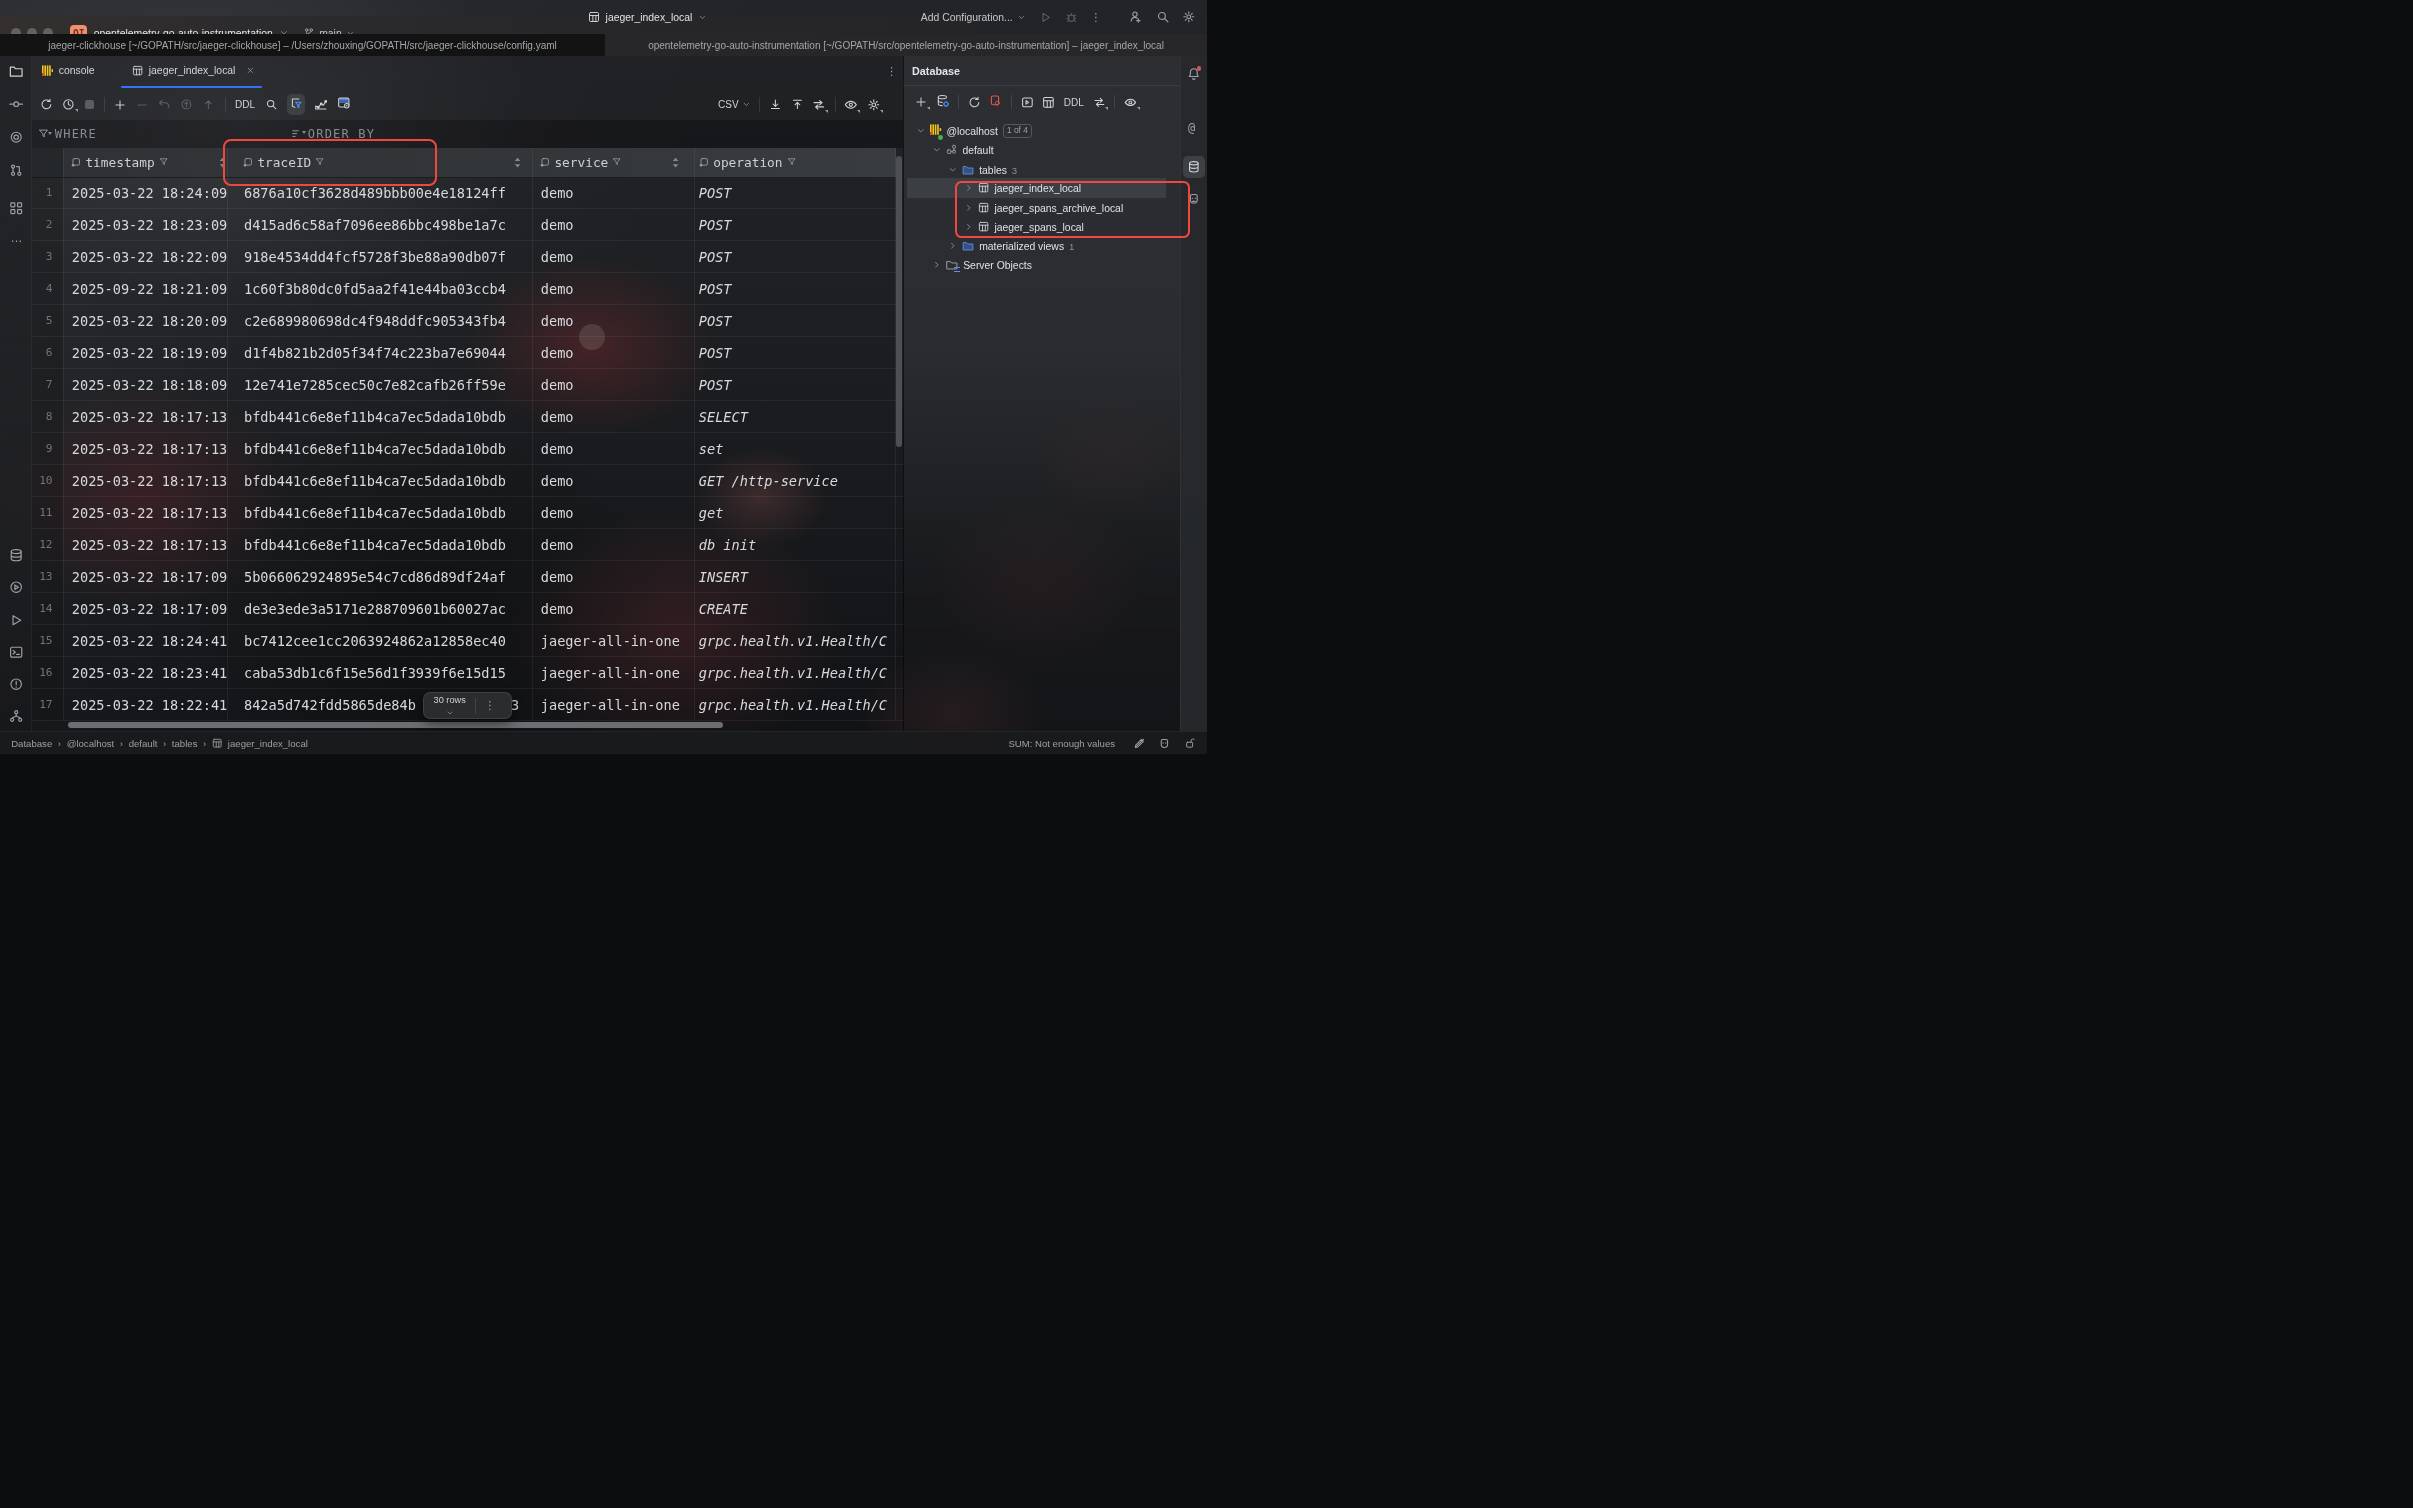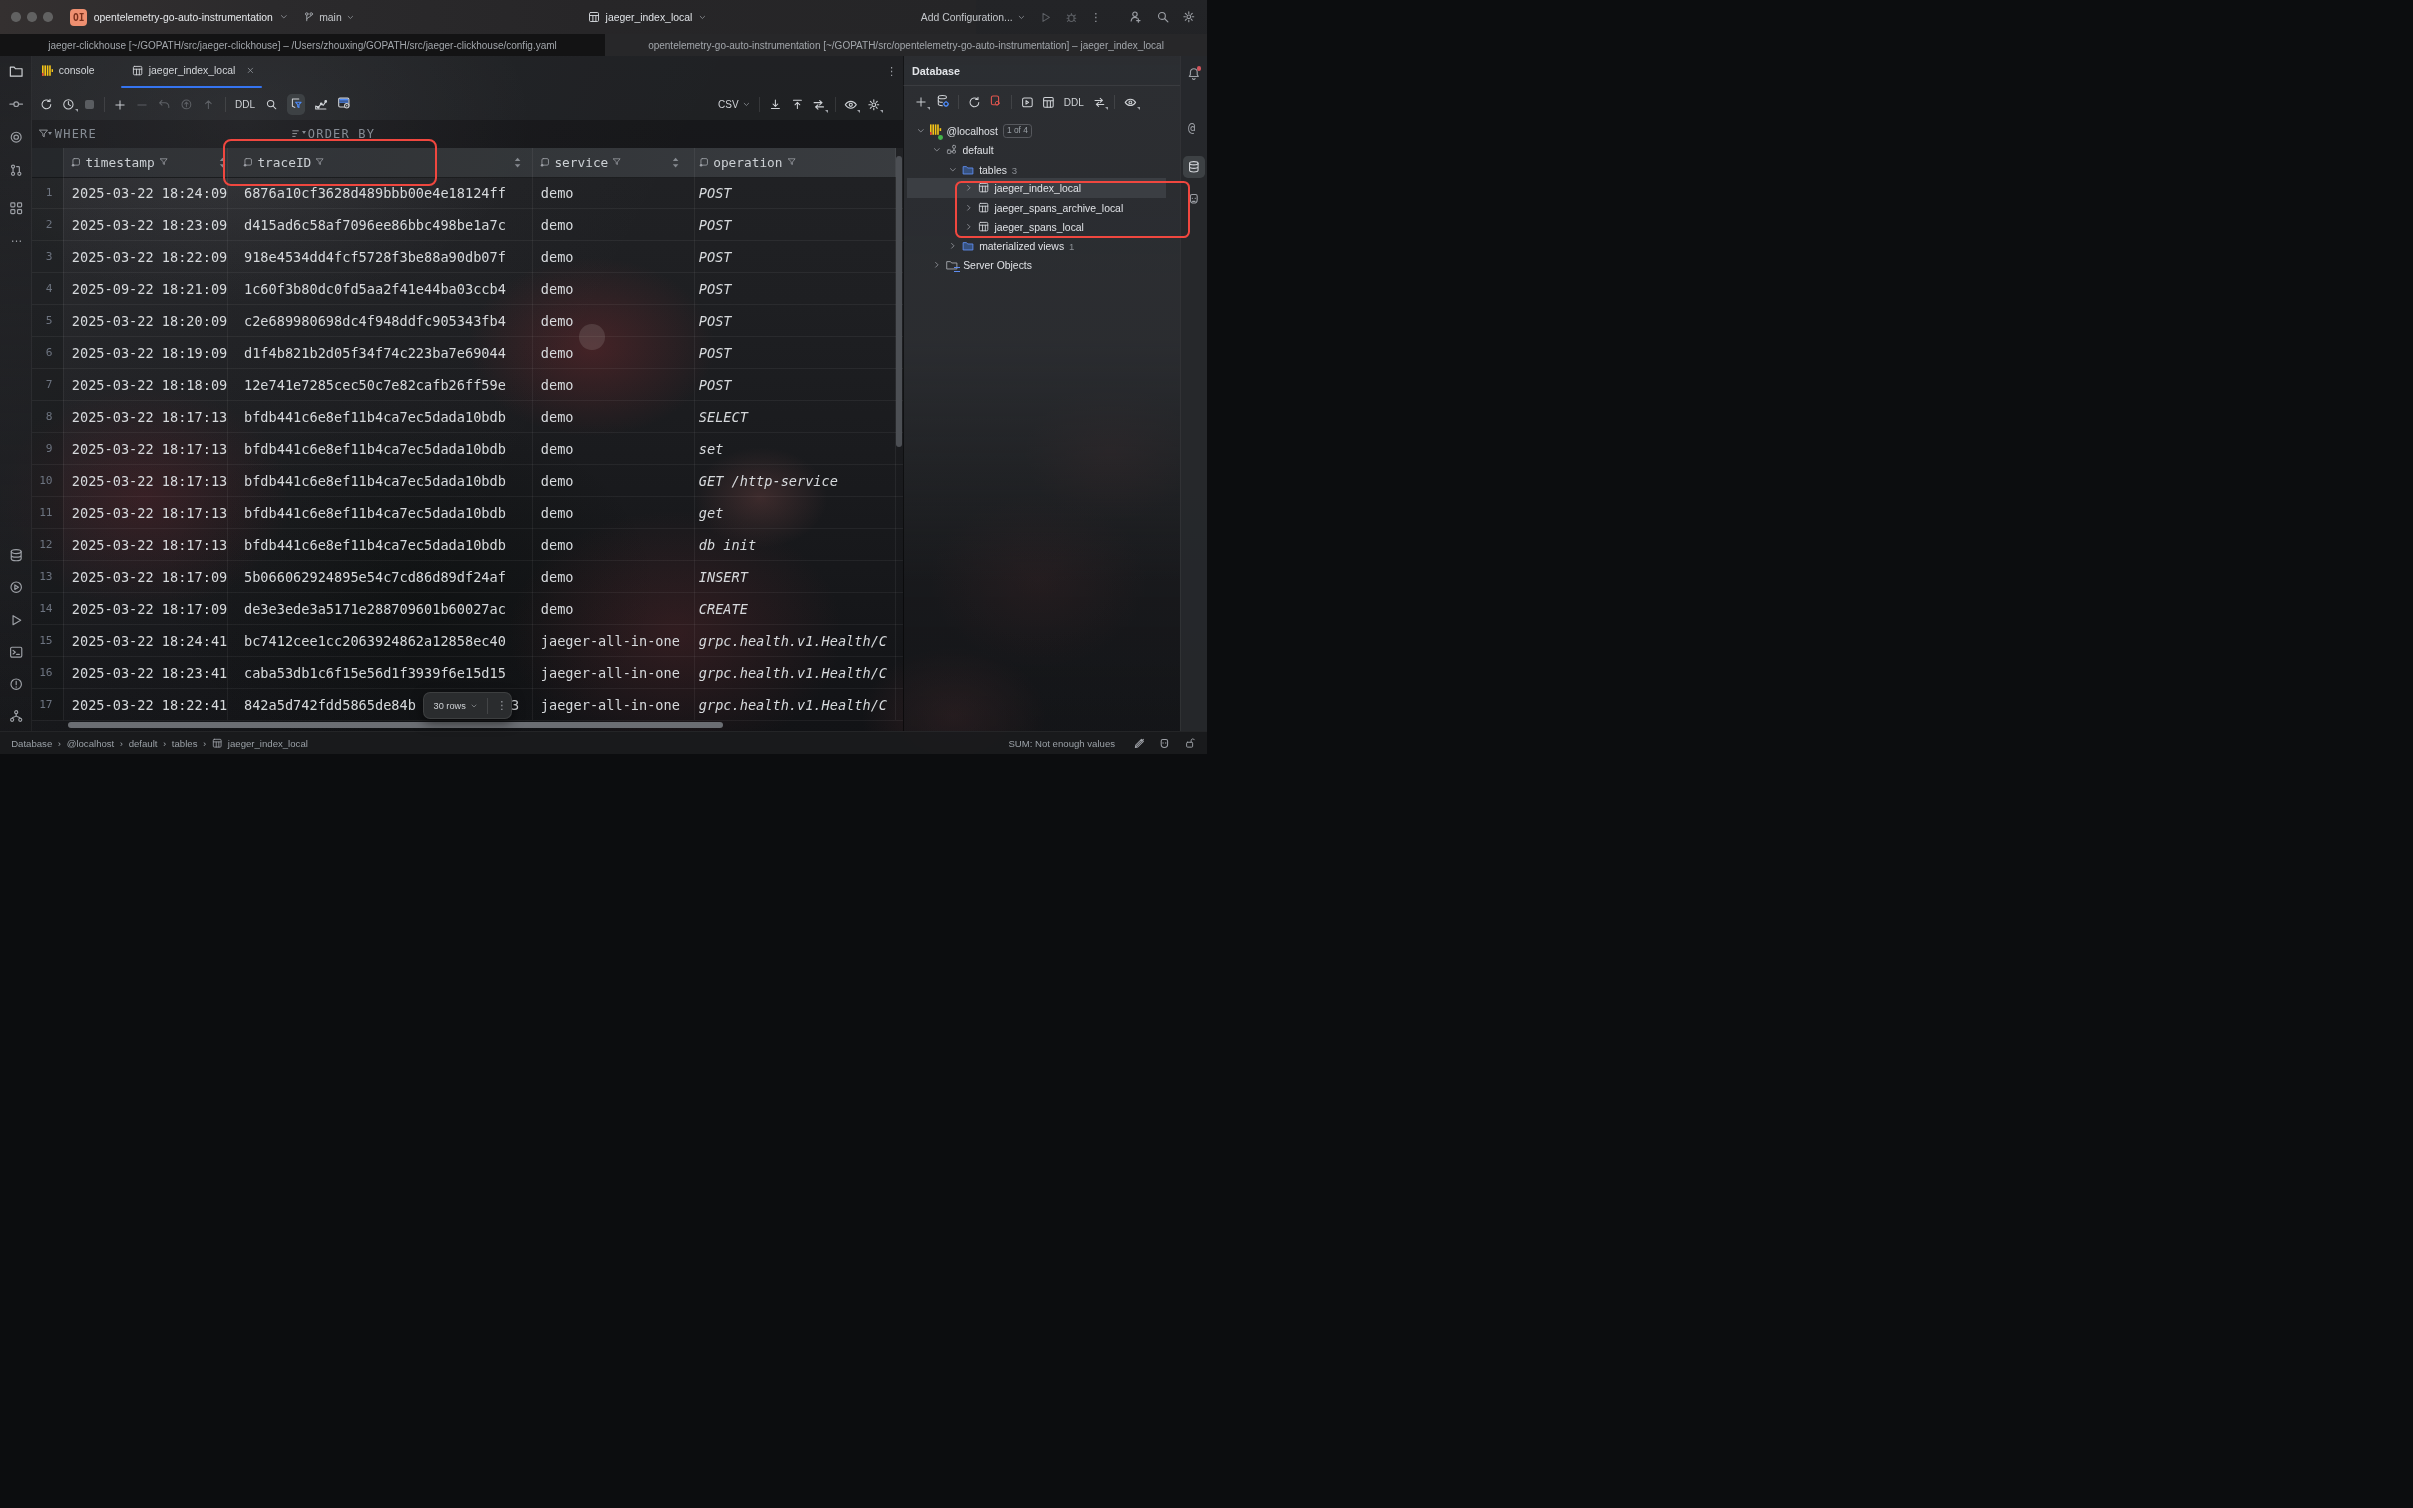--- a/index.html
+++ b/index.html
@@ -18,21 +18,21 @@
       linear-gradient(118deg, rgba(150,150,158,.10), rgba(150,150,158,.03) 30%, transparent 48%),
       radial-gradient(335px 239px at 34% 78%, rgba(8,12,10,.45), transparent 75%),
       linear-gradient(180deg,#232427 0%,#1e1f22 40%,#17181b 75%,#111215 100%);
   }
   .abs{position:absolute;}
   svg.i{fill:none;stroke:#9da0a6;stroke-width:1.3;stroke-linecap:round;stroke-linejoin:round;display:block;}
   svg.i.dim{stroke:#5d6065;}
   svg.i.bright{stroke:#cfd2d6;}
   .hstack{display:flex;align-items:center;}
   
-  .titlebar{left:0;top:0;width:976px;height:34px;background:linear-gradient(90deg,#343030 0%,#2b2a2c 28%,#272628 60%,#252527 100%);}
+  .titlebar{left:0;top:16px;width:976px;height:34px;background:linear-gradient(90deg,#343030 0%,#2b2a2c 28%,#272628 60%,#252527 100%);}
   .dot{width:9.6px;height:9.6px;border-radius:50%;background:#616161;}
   .oi-badge{width:17px;height:17px;border-radius:4px;background:#ee8f70;color:#79301c;
     font:bold 9.6px "DejaVu Sans Mono",monospace;display:flex;align-items:center;justify-content:center;}
   .proj{font-size:10.4px;color:#e6e8eb;}
   .tbtxt{font-size:10.4px;color:#c3c6ca;}
   
   .pathL{left:0;top:34px;width:605px;height:22.3px;background:#131314;display:flex;align-items:center;justify-content:center;}
   .pathR{left:605px;top:34px;width:602px;height:22.3px;background:#272729;display:flex;align-items:center;justify-content:center;}
   .pathtxt{font-size:10px;color:#a2a6ab;white-space:nowrap;}
   
@@ -553,21 +553,21 @@
   <div class="abs coldiv" style="left:532px;"></div>
   <div class="abs coldiv" style="left:694px;"></div>
   <div class="abs coldiv" style="left:895px;"></div>
 
   <div class="abs moon"></div>
 
   <div class="abs vthumb"></div>
   <div class="abs hthumb"></div>
 
   <div class="abs pager">
-    <span class="hstack" style="gap:4px;padding-left:9.6px;">
+    <span class="hstack" style="gap:4px;padding-left:9.6px;flex-direction:column;">
       <span class="pagertxt">30 rows</span>
       <svg class="i" width="8" height="8" viewBox="0 0 16 16">
           <path d="M4 6l4 4 4-4"></path>
         </svg>
     </span>
     <span style="width:0.8px;height:16px;background:rgba(255,255,255,.12);margin:0 8px 0 9.6px;"></span>
     <span class="kebabtxt">⋮</span>
   </div>
 
   <div class="abs dbpanel"></div>

